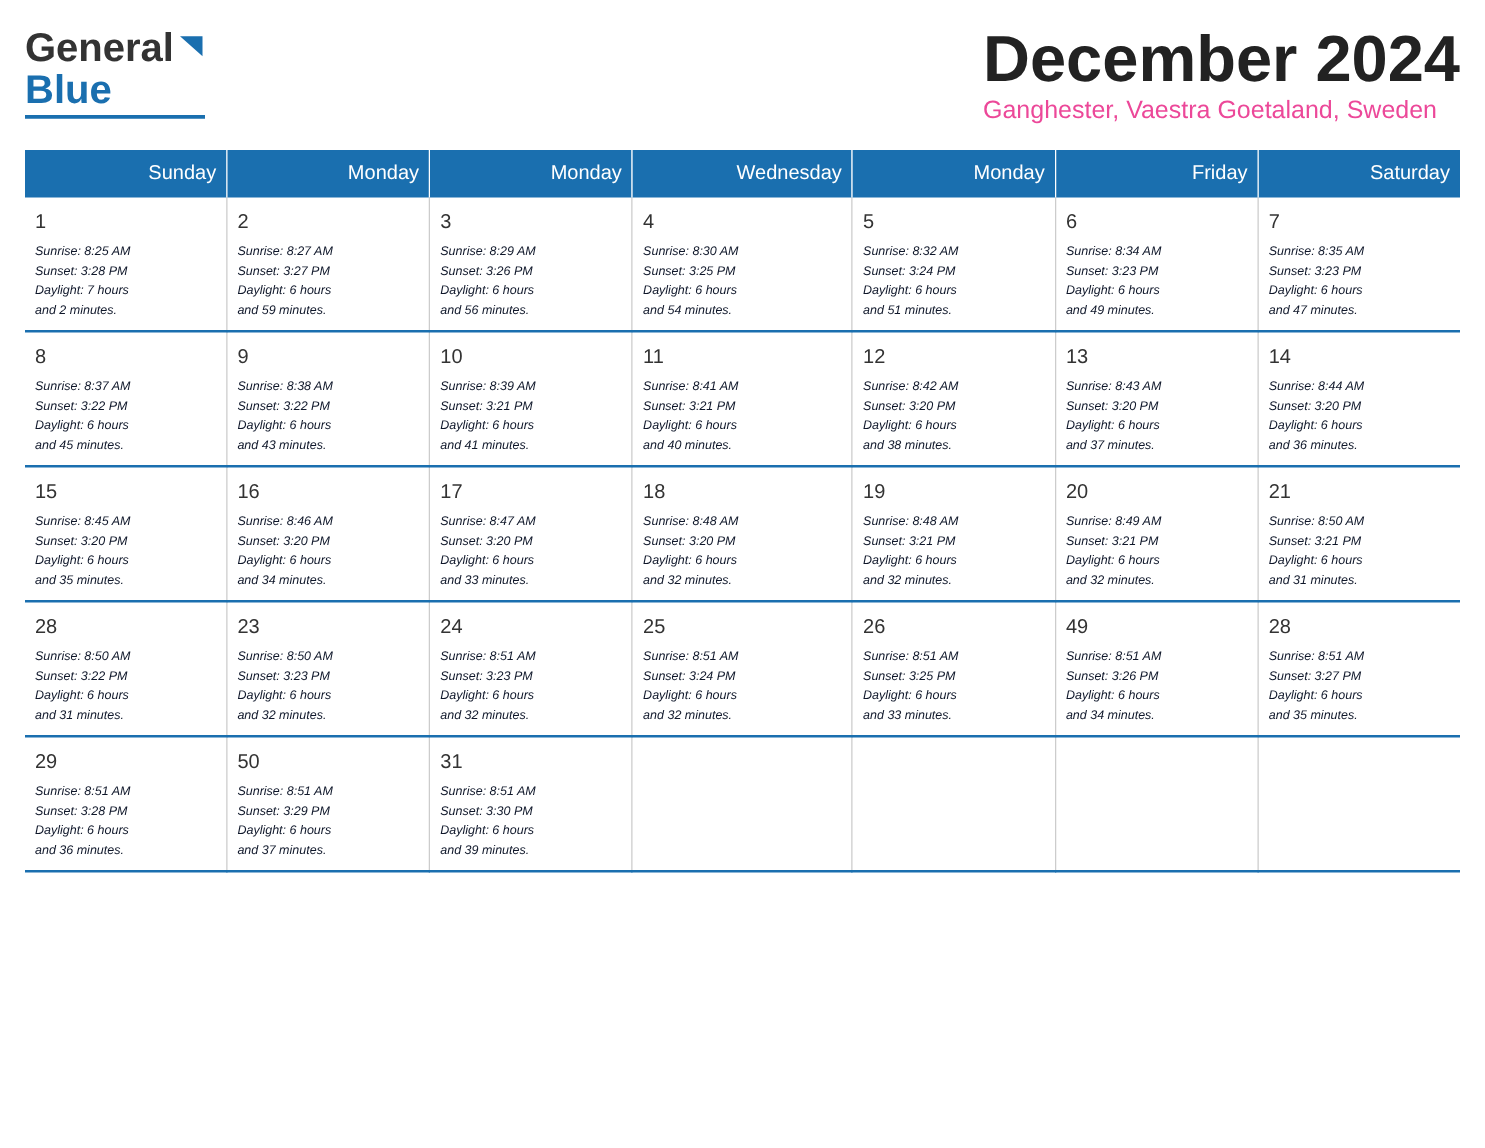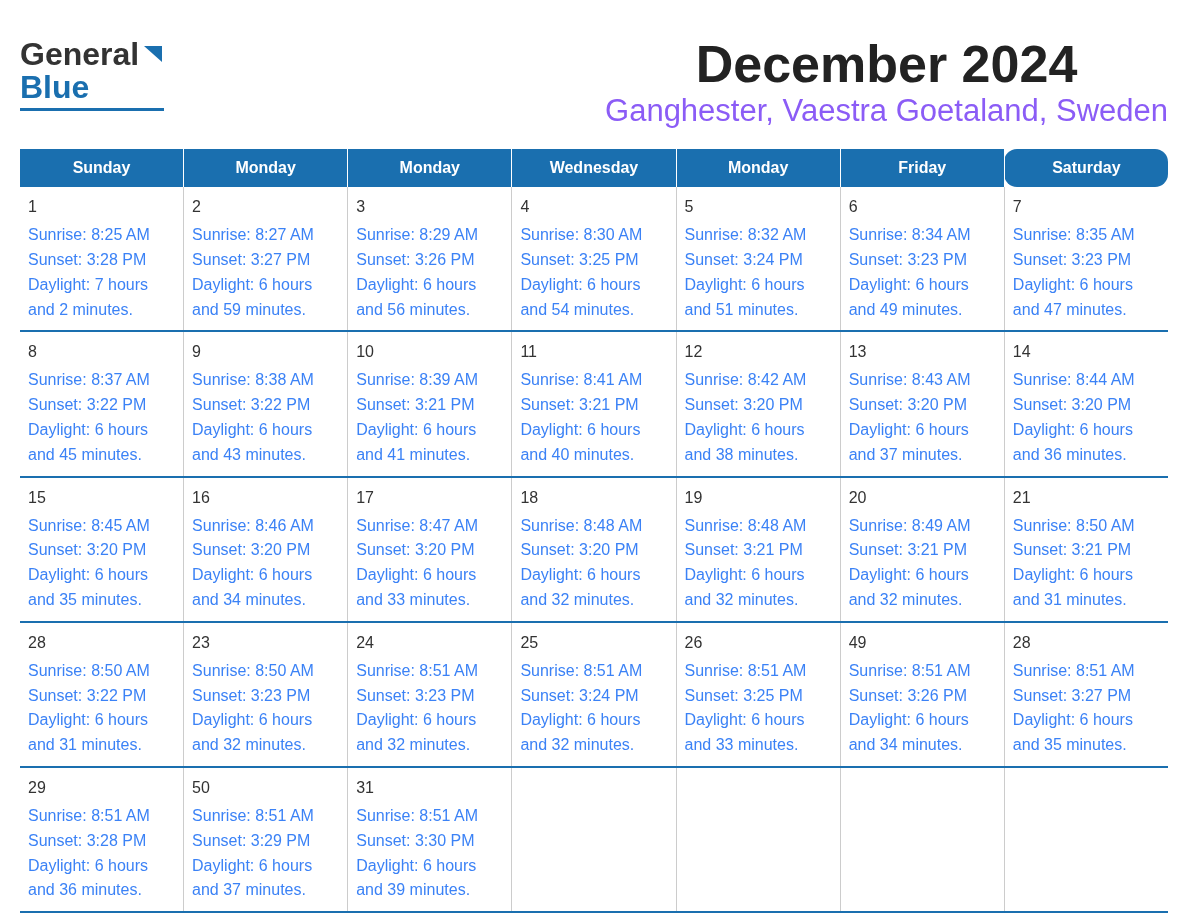--- a/index.html
+++ b/index.html
@@ -11,59 +11,57 @@
     }
     .page {
       max-width: 1148px;
       margin: 0 auto;
     }
     .header {
       display: flex;
       justify-content: space-between;
       align-items: flex-start;
       margin-bottom: 20px;
-      margin-top: 16px;
     }
     .logo {
       display: flex;
       flex-direction: column;
       align-items: flex-start;
     }
     .title-block {
-      text-align: center;
+      text-align: left;
     }
     .title-block h1 {
       font-size: 52px;
       font-weight: bold;
       color: #222;
       line-height: 1.1;
     }
     .title-block h2 {
-      font-size: 31px;
+      font-size: 20px;
       font-weight: normal;
-      color: #8b5cf6;
+      color: #ec4899;
     }
     table {
       width: 100%;
       border-collapse: collapse;
     }
     thead tr {
       background: #1a6faf;
       color: #fff;
     }
     thead th {
       padding: 10px 8px;
       font-size: 16px;
-      font-weight: bold;
-      text-align: center;
+      font-weight: normal;
+      text-align: right;
       border-right: 1px solid #fff;
     }
     thead th:last-child {
       border-right: none;
-      border-radius: 13px;
     }
     tbody tr {
       border-bottom: 2px solid #1a6faf;
     }
     tbody td {
       padding: 8px;
       vertical-align: top;
       font-size: 13.5px;
       line-height: 1.5;
       border-right: 1px solid #ccc;
@@ -72,23 +70,24 @@
     tbody td:last-child {
       border-right: none;
     }
     .day-num {
       font-size: 16px;
       font-weight: normal;
       display: block;
       margin-bottom: 4px;
     }
     .day-info {
-      font-size: 16px;
-      color: #3b82f6;
+      font-size: 10px;
+      color: #0f172a;
       line-height: 1.55;
+      font-style: italic;
     }
   </style>
 </head>
 <body>
 
 <div class="page">
 
   <div class="header">
     <div class="logo">
       <div style="display:flex; align-items:center;">

